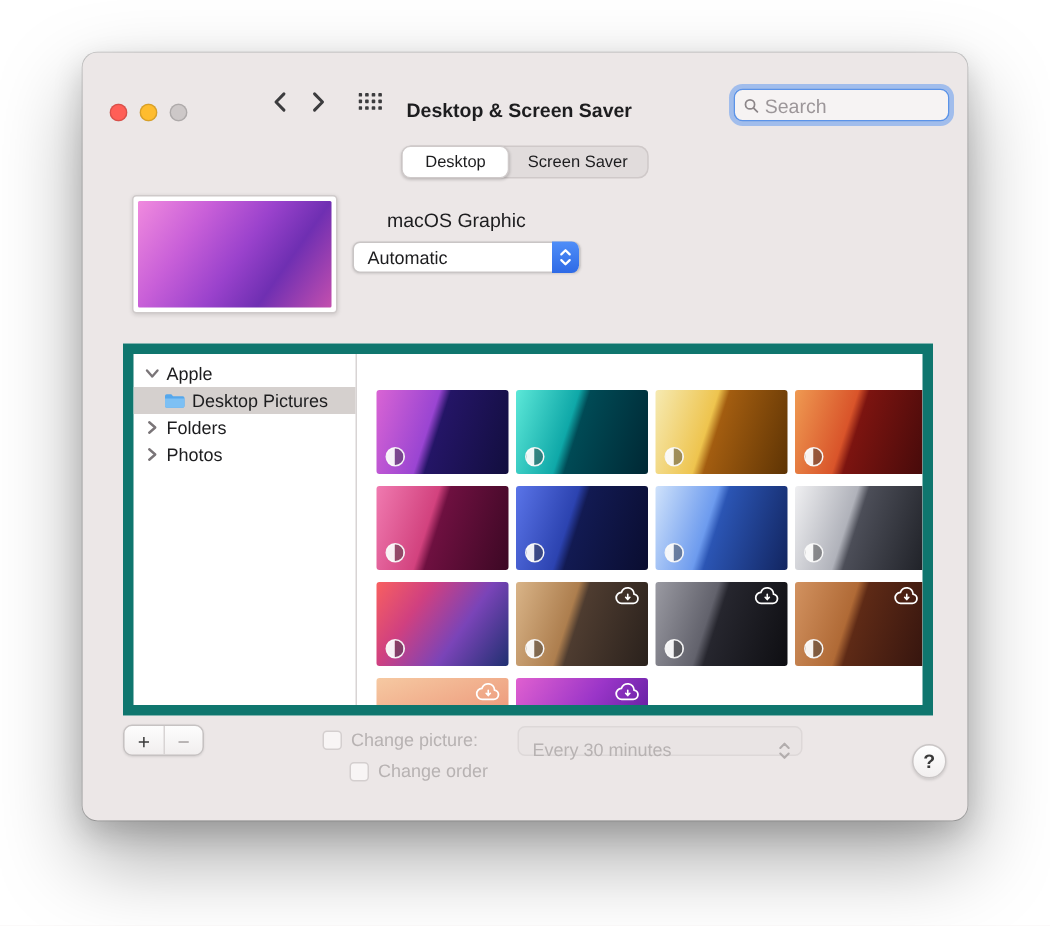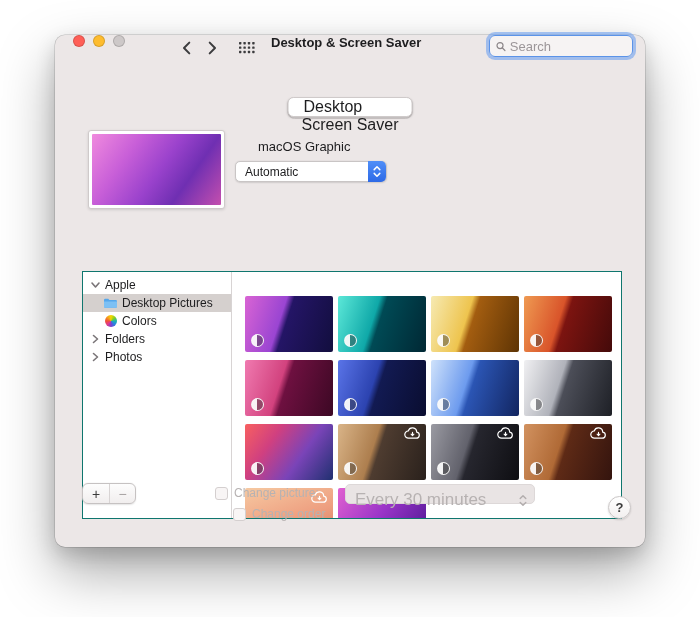--- a/index.html
+++ b/index.html
@@ -5,42 +5,42 @@
   * { box-sizing: border-box; margin: 0; padding: 0; }
   html,body { width:700px; height:617px; background:#ffffff; font-family:"Liberation Sans", sans-serif; overflow:hidden; position:relative; }
 
   .window {
     position:absolute; left:55px; top:35px; width:590px; height:512px;
     background:#ece7e7; border-radius:10px;
     box-shadow: 0 0 0 0.5px rgba(0,0,0,0.22), 0 25px 55px rgba(0,0,0,0.34), 0 8px 20px rgba(0,0,0,0.16);
   }
 
   
-  .titlebar { height:46px; display:flex; align-items:flex-start; padding:0 12px 0 18px; }
+  .titlebar { height:46px; display:flex; align-items:flex-end; padding:0 12px 0 18px; }
   .traffic { display:flex; gap:8px; align-items:center; }
   .tl { width:12px; height:12px; border-radius:50%; border:0.5px solid rgba(0,0,0,0.15); }
   .tl.red { background:#ff5f57; } .tl.yellow { background:#febc2e; } .tl.gray { background:#cdc8c8; }
   .navbtn { width:26px; height:26px; display:flex; align-items:center; justify-content:center; }
   .navback { margin-left:48px; }
   .gridbtn { width:28px; height:26px; display:flex; align-items:center; justify-content:center; margin-left:8px; }
   .wtitle { font-size:13px; font-weight:bold; color:#1d1d1f; margin-left:10px; }
   .search {
     margin-left:auto; width:144px; height:22px; border-radius:6px;
     background:rgba(255,255,255,0.5); border:1px solid #5b93e8;
     box-shadow:0 0 0 3px rgba(100,155,240,0.55);
     display:flex; align-items:center; padding:0 6px; gap:4px;
   }
   .search input { border:none; outline:none; background:transparent; width:100%; font-size:13px; color:#333; font-family:"Liberation Sans", sans-serif; }
   .search input::placeholder { color:#9c9699; }
 
   
   .tabs {
     position:absolute; left:50%; top:62px; transform:translateX(-50%);
     display:flex; align-items:stretch; height:22px;
-    background:#e1dcdc; border:1px solid #cfc9c9; border-radius:7px; font-size:16px; color:#1d1d1f;flex-direction:column;
+    background:#e1dcdc; border:1px solid #cfc9c9; border-radius:7px; font-size:11px; color:#1d1d1f;
   }
   .tab { padding:0 13px; display:flex; align-items:center; }
   .tab.selected {
     background:#ffffff; border:1px solid #cfcaca; border-radius:6px; margin:-1px;
     box-shadow:0 1px 2px rgba(0,0,0,0.18); padding:0 15px;
   }
 
   
   .preview-frame {
     position:absolute; left:33px; top:95px; width:137px; height:79px;
@@ -57,21 +57,21 @@
   }
   .stepper {
     margin-left:auto; width:18px; height:21px; border-radius:0 5px 5px 0;
     display:flex; align-items:center; justify-content:center;
     background:linear-gradient(#4f8ef8,#2e6ae6);
   }
 
   
   .panel {
     position:absolute; left:27px; top:194px; width:540px; height:248px;
-    background:#fff; border:1px solid #0f766e; display:flex; overflow:hidden;margin-top:42px;
+    background:#fff; border:7px solid #0f766e; display:flex; overflow:hidden;
   }
   .sidebar { width:149px; border-right:1px solid #d8d4d4; padding-top:4px; font-size:12px; color:#1d1d1f; flex-shrink:0; }
   .sb-row { height:18px; display:flex; align-items:center; padding-left:6px; }
   .sb-row.selected { background:#d5d0ce; }
   .sb-disc { width:13px; display:flex; justify-content:center; align-items:center; }
   .sbchev { transition:none; }
   .sbchev.exp { transform:rotate(90deg); }
   .sb-indent { width:13px; }
   .sb-icon { width:17px; display:flex; align-items:center; justify-content:center; }
   .sb-label { margin-left:3px; white-space:nowrap; }
@@ -100,21 +100,21 @@
   }
   .ar-btn { width:26px; height:19px; display:flex; align-items:center; justify-content:center; font-size:14px; color:#3a3a3a; }
   .ar-btn + .ar-btn { border-left:1px solid #d8d4d4; color:#a7a2a2; }
   .chk-row { position:absolute; display:flex; align-items:center; gap:6px; color:#b7b2b2; font-size:12px; }
   .chk-row.r1 { left:160px; top:451px; }
   .chk-row.r2 { left:178px; top:472px; }
   .chk { width:13px; height:13px; border:1px solid #d4cfcf; border-radius:3px; background:#f8f5f5; flex-shrink:0; }
   .interval {
     position:absolute; left:290px; top:449px; width:190px; height:20px;
     background:#e9e4e4; border:1px solid #ddd8d8; border-radius:5px;
-    display:flex; align-items:center; padding:12px 7px 0 9px; color:#b7b2b2; font-size:17px;
+    display:flex; align-items:center; padding:12px 7px 0 9px; color:#b7b2b2; font-size:12px;
   }
   .interval .chev { margin-left:auto; line-height:0; }
   .helpbtn {
     position:absolute; left:553px; top:461px; width:23px; height:23px; border-radius:50%;
     background:linear-gradient(#ffffff,#f2efef); border:1px solid #cac6c6;
     box-shadow:0 1px 2px rgba(0,0,0,0.14);
     display:flex; align-items:center; justify-content:center; font-size:13px; color:#3a3a3a; font-weight:bold;
   }
 </style>
 </head>
@@ -199,27 +199,20 @@
           <span class="sb-indent"></span>
           <span class="sb-icon">
             <svg width="15" height="12" viewBox="0 0 15 12">
               <path d="M1 3 Q1 1.8 2.2 1.8 H5.2 L6.4 3.1 H12.8 Q14 3.1 14 4.3 V9.6 Q14 10.8 12.8 10.8 H2.2 Q1 10.8 1 9.6 Z" fill="#55a7ec"></path>
               <path d="M1 4.6 H14 V9.6 Q14 10.8 12.8 10.8 H2.2 Q1 10.8 1 9.6 Z" fill="#7dc0f4"></path>
             </svg>
           </span>
           <span class="sb-label">Desktop Pictures</span>
         </div>
         <div class="sb-row">
-          <span class="sb-indent"></span>
-          <span class="sb-icon">
-            <span class="colorwheel"></span>
-          </span>
-          <span class="sb-label">Colors</span>
-        </div>
-        <div class="sb-row">
           <span class="sb-disc">
             <svg class="sbchev" width="7" height="10" viewBox="0 0 7 10">
               <path d="M1.5 1.5 L5.5 5 L1.5 8.5" fill="none" stroke="#7a7578" stroke-width="1.6" stroke-linecap="round" stroke-linejoin="round"></path>
             </svg>
           </span>
           <span class="sb-label">Folders</span>
         </div>
         <div class="sb-row">
           <span class="sb-disc">
             <svg class="sbchev" width="7" height="10" viewBox="0 0 7 10">

